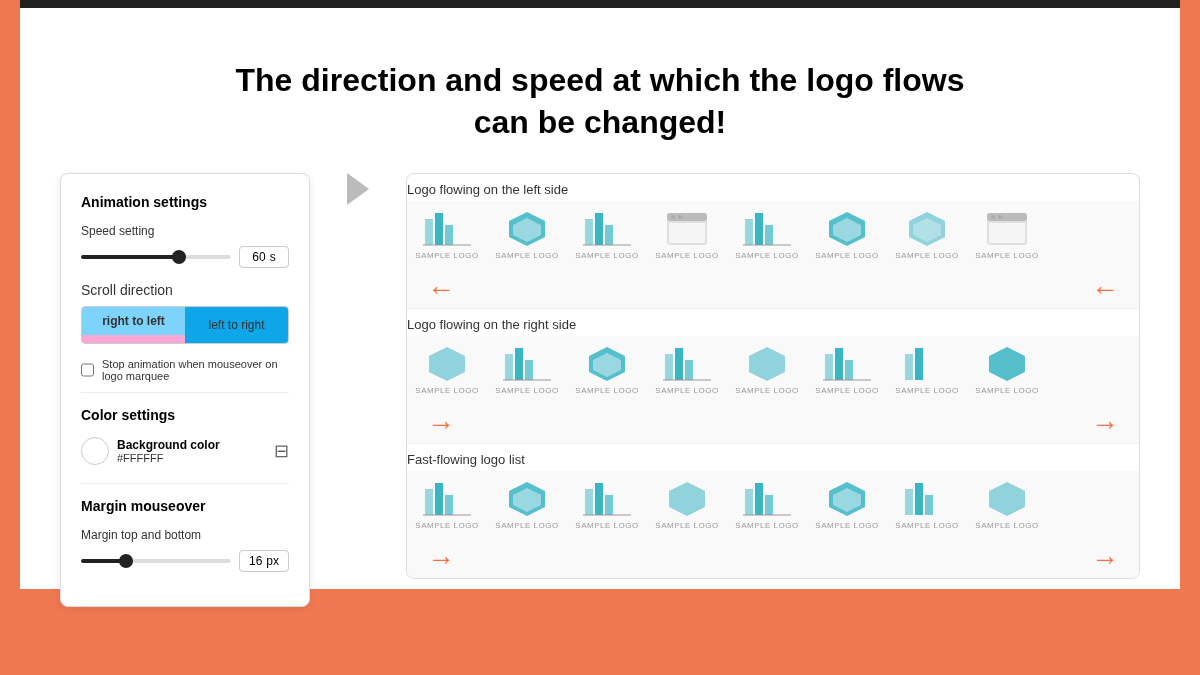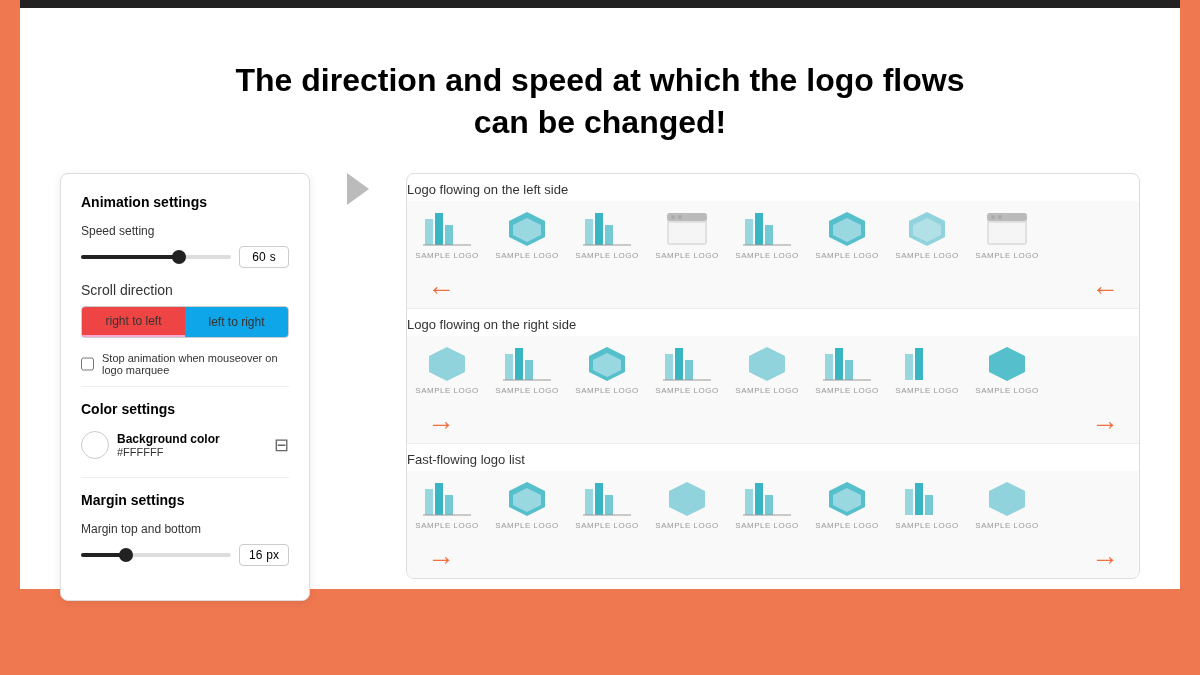--- a/index.html
+++ b/index.html
@@ -113,23 +113,23 @@
       flex: 1;
       padding: 7px 0;
       text-align: center;
       font-size: 12px;
       cursor: pointer;
       background: #0ea5e9;
       color: #333;
       border: none;
     }
     .direction-btn.active {
-      background: #ef4444;
-      font-weight: 400;
-      border-bottom: 2px solid #f9a8d4;
+      background: #7dd3fc;
+      font-weight: 700;
+      border-bottom: 8px solid #f9a8d4;
     }
     .checkbox-row {
       display: flex;
       align-items: center;
       gap: 8px;
       margin-bottom: 4px;
       font-size: 11px;
       color: #333;
     }
     .checkbox-row input[type="checkbox"] {
@@ -296,21 +296,21 @@
           <div>
             <div class="color-name">Background color</div>
             <div class="color-info">#FFFFFF</div>
           </div>
         </div>
         <span class="stack-icon">⊟</span>
       </div>
 
       <hr class="divider">
 
-      <div class="section-title">Margin settings</div>
+      <div class="section-title">Margin mouseover</div>
 
       <div class="field-label">Margin top and bottom</div>
       <div class="slider-row">
         <div class="slider-track">
           <div class="slider-fill" style="width: 30%;"></div>
           <div class="slider-thumb" style="left: calc(30% - 7px);"></div>
         </div>
         <div class="value-box">
           <span>16</span>
           <span>px</span>

